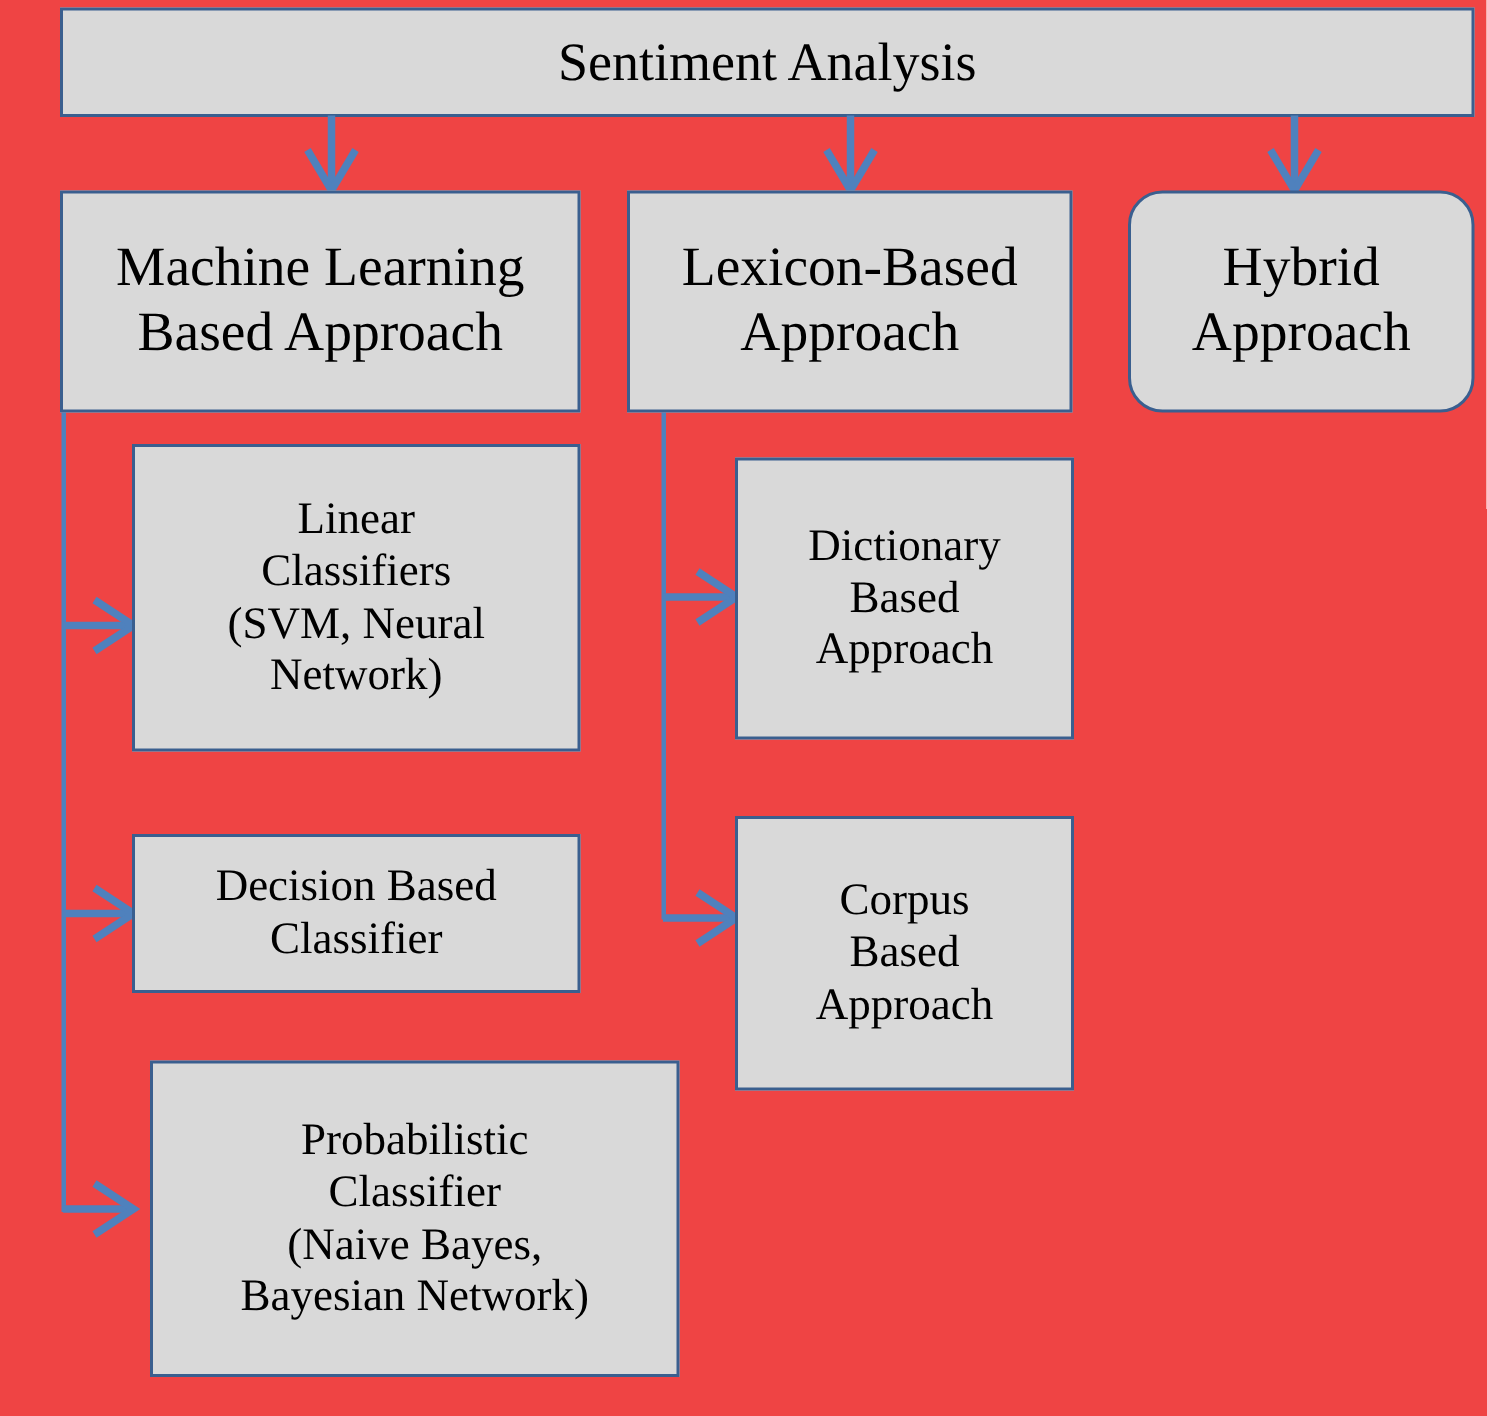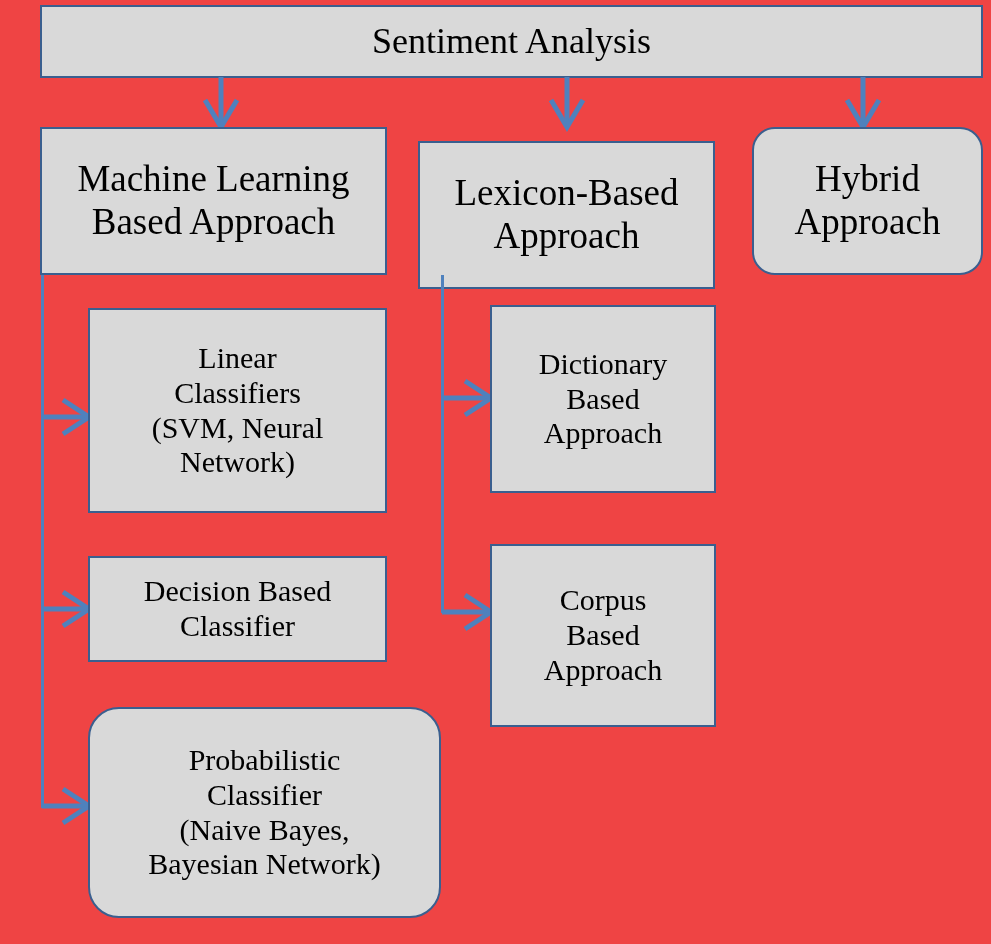--- a/index.html
+++ b/index.html
@@ -49,21 +49,21 @@
     <path d="M5,24 L21,51 L37,24"></path>
   </svg>
   <svg class="arrow" style="left:842px;top:76px;" width="42" height="54">
     <path d="M21,1 L21,50"></path>
     <path d="M5,24 L21,51 L37,24"></path>
   </svg>
 
   <div class="node level2" style="left:40px;top:127px;width:347px;height:148px;">Machine Learning
 Based Approach</div>
 
-  <div class="node level2" style="left:418px;top:141px;width:297px;height:148px;">Lexicon-Based
+  <div class="node level2" style="left:418px;top:127px;width:297px;height:148px;">Lexicon-Based
 Approach</div>
 
   <div class="node level2" style="left:752px;top:127px;width:231px;height:148px;border-radius:23px;">Hybrid
 Approach</div>
 
   <div class="conn vline" style="left:41px;top:275px;height:533px;"></div>
 
   <svg class="arrow" style="left:41px;top:396px;" width="52" height="42">
     <path d="M1,21 L46,21"></path>
     <path d="M22,4 L48,21 L22,38"></path>
@@ -72,29 +72,29 @@
   <svg class="arrow" style="left:41px;top:588px;" width="52" height="42">
     <path d="M1,21 L46,21"></path>
     <path d="M22,4 L48,21 L22,38"></path>
   </svg>
 
   <svg class="arrow" style="left:41px;top:785px;" width="52" height="42">
     <path d="M1,21 L46,21"></path>
     <path d="M22,4 L48,21 L22,38"></path>
   </svg>
 
-  <div class="node leaf" style="left:88px;top:308px;width:299px;height:205px;">Linear
+  <div class="node leaf" style="left:88px;top:296px;width:299px;height:205px;">Linear
 Classifiers
 (SVM, Neural
 Network)</div>
 
   <div class="node leaf" style="left:88px;top:556px;width:299px;height:106px;">Decision Based
 Classifier</div>
 
-  <div class="node leaf" style="left:88px;top:707px;width:353px;height:211px;border-radius:31px;">Probabilistic
+  <div class="node leaf" style="left:100px;top:707px;width:353px;height:211px;">Probabilistic
 Classifier
 (Naive Bayes,
 Bayesian Network)</div>
 
   <div class="conn vline" style="left:441px;top:275px;height:338px;"></div>
 
   <svg class="arrow" style="left:441px;top:377px;" width="54" height="42">
     <path d="M1,21 L48,21"></path>
     <path d="M24,4 L50,21 L24,38"></path>
   </svg>

